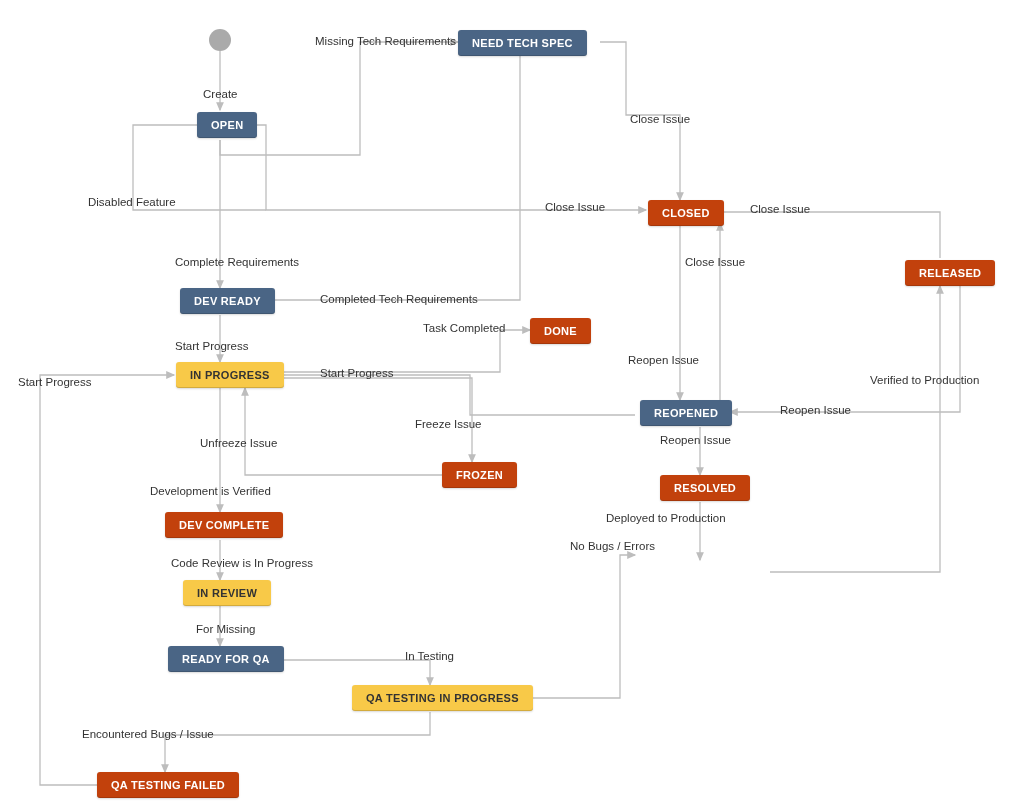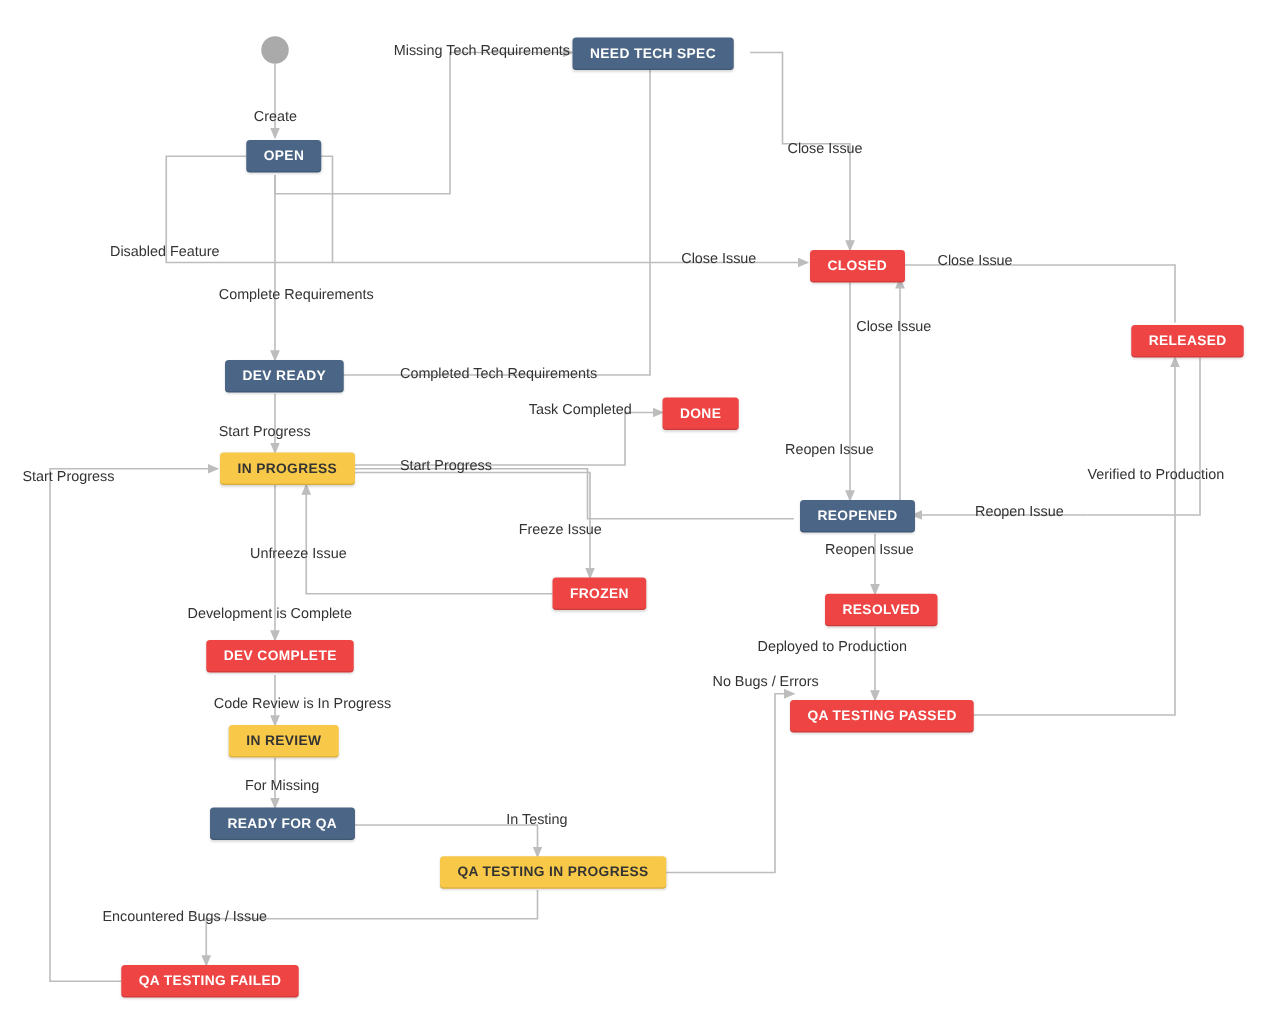--- a/index.html
+++ b/index.html
@@ -1,19 +1,19 @@
 <!DOCTYPE html>
 <html><head>
 <meta charset="utf-8">
 <style>
 html,body{margin:0;padding:0;width:1024px;height:808px;background:#fff;font-family:Arial,Helvetica,sans-serif;overflow:hidden}
 .canvas{position:relative;width:1024px;height:808px}
 .node{position:absolute;padding:7px 14px;border-radius:3px;font-size:11px;font-weight:700;letter-spacing:.3px;text-align:right;white-space:nowrap;box-shadow:inset 0 -1px 0 rgba(0,0,0,.15),0 1px 2px rgba(0,0,0,.15)}
 .node.blue{background:#4a6585;color:#fff}
-.node.green{background:#ef4444;color:#fff}
+.node.green{background:#c2410c;color:#fff}
 .node.yellow{background:#f8c948;color:#333}
 .dot{position:absolute;width:22px;height:22px;border-radius:50%;background:#aaa}
 .lbl{position:absolute;font-size:11.5px;color:#333;white-space:nowrap}
 svg.wires{position:absolute;left:0;top:0;width:1024px;height:808px;pointer-events:none}
 .wire{stroke:#bdbdbd;stroke-width:1.3;fill:none}
 .arrow{fill:#bdbdbd}
 </style>
 </head>
 <body>
 
@@ -90,35 +90,34 @@
 <div class="node green" style="left:530px;top:318px"><span>DONE</span></div>
 <div class="node green" style="left:442px;top:462px"><span>FROZEN</span></div>
 <div class="node green" style="left:165px;top:512px"><span>DEV COMPLETE</span></div>
 <div class="node yellow" style="left:183px;top:580px"><span>IN REVIEW</span></div>
 <div class="node blue" style="left:168px;top:646px"><span>READY FOR QA</span></div>
 <div class="node green" style="left:97px;top:772px"><span>QA TESTING FAILED</span></div>
 <div class="node yellow" style="left:352px;top:685px"><span>QA TESTING IN PROGRESS</span></div>
 <div class="node green" style="left:648px;top:200px"><span>CLOSED</span></div>
 <div class="node blue" style="left:640px;top:400px"><span>REOPENED</span></div>
 <div class="node green" style="left:660px;top:475px"><span>RESOLVED</span></div>
-<div class="node green" style="left:632px;top:560px"><span>QA TESTING PASSED</span></div>
 <div class="node green" style="left:905px;top:260px"><span>RELEASED</span></div>
 
 <span class="lbl" style="left:203px;top:88px">Create</span>
 <span class="lbl" style="left:315px;top:35px">Missing Tech Requirements</span>
 <span class="lbl" style="left:630px;top:113px">Close Issue</span>
 <span class="lbl" style="left:88px;top:196px">Disabled Feature</span>
 <span class="lbl" style="left:545px;top:201px">Close Issue</span>
-<span class="lbl" style="left:175px;top:230px">Complete Requirements</span>
+<span class="lbl" style="left:175px;top:256px">Complete Requirements</span>
 <span class="lbl" style="left:320px;top:293px">Completed Tech Requirements</span>
 <span class="lbl" style="left:175px;top:340px">Start Progress</span>
 <span class="lbl" style="left:423px;top:322px">Task Completed</span>
 <span class="lbl" style="left:415px;top:418px">Freeze Issue</span>
 <span class="lbl" style="left:200px;top:437px">Unfreeze Issue</span>
-<span class="lbl" style="left:150px;top:485px">Development is Complete</span>
+<span class="lbl" style="left:150px;top:485px">Development is Verified</span>
 <span class="lbl" style="left:171px;top:557px">Code Review is In Progress</span>
 <span class="lbl" style="left:196px;top:623px">For Missing</span>
 <span class="lbl" style="left:405px;top:650px">In Testing</span>
 <span class="lbl" style="left:82px;top:728px">Encountered Bugs / Issue</span>
 <span class="lbl" style="left:18px;top:376px">Start Progress</span>
 <span class="lbl" style="left:320px;top:367px">Start Progress</span>
 <span class="lbl" style="left:628px;top:354px">Reopen Issue</span>
 <span class="lbl" style="left:780px;top:404px">Reopen Issue</span>
 <span class="lbl" style="left:660px;top:434px">Reopen Issue</span>
 <span class="lbl" style="left:685px;top:256px">Close Issue</span>

